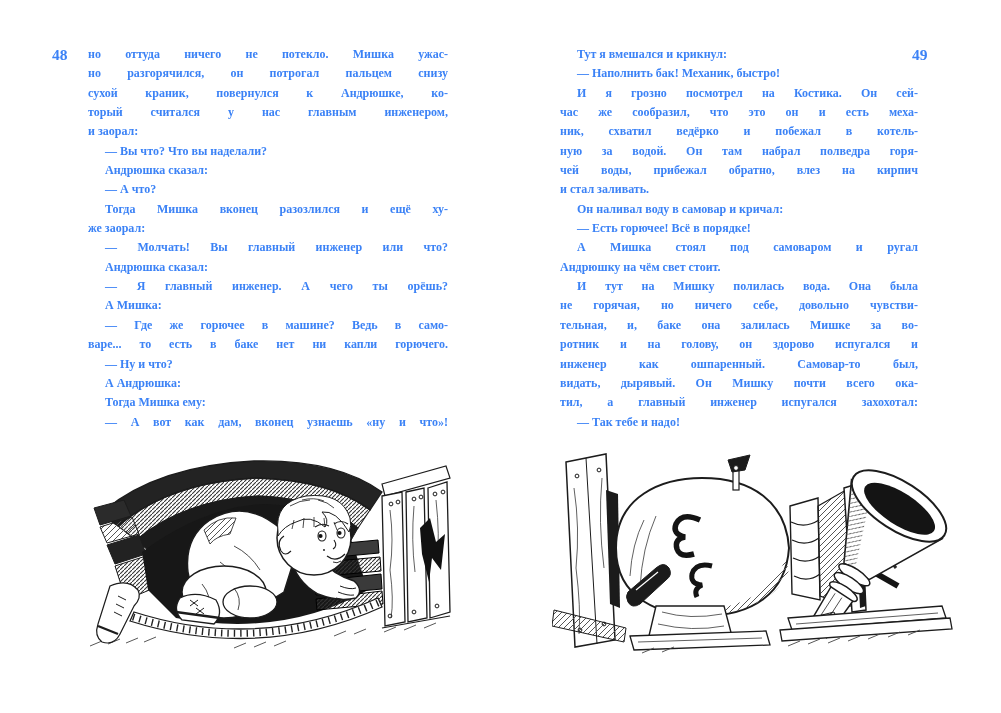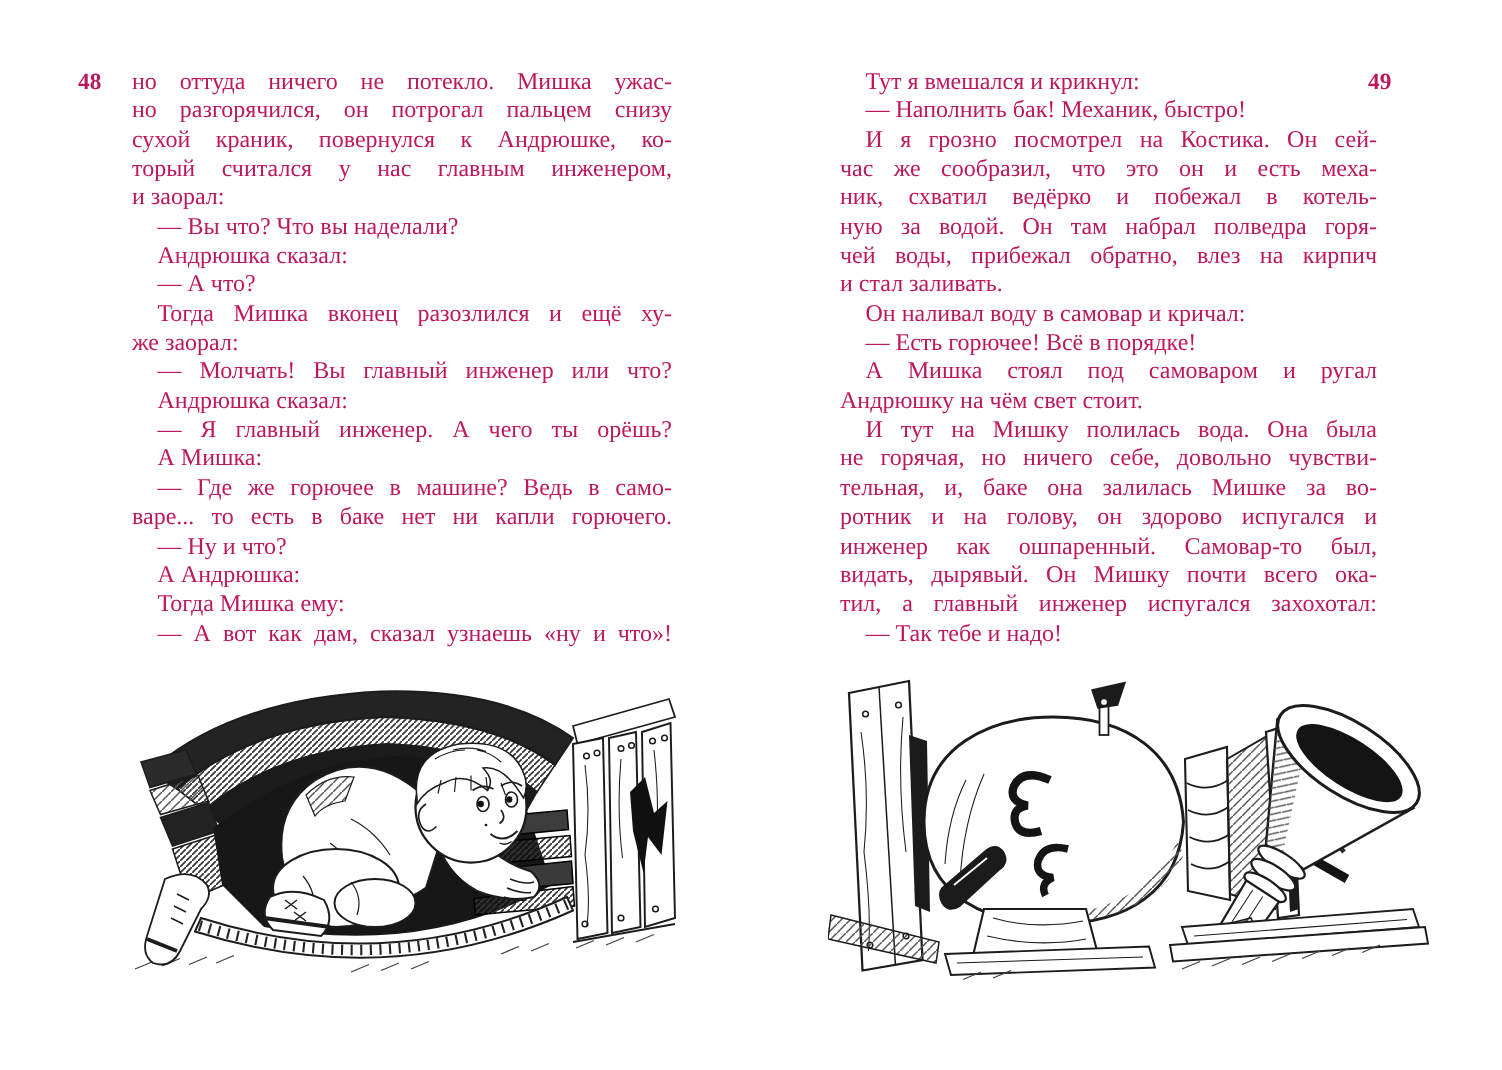--- a/index.html
+++ b/index.html
@@ -1,21 +1,21 @@
 <!DOCTYPE html>
 <html><head>
 <meta charset="utf-8">
 <style>
   html,body{margin:0;padding:0;background:#ffffff;}
   .spread{position:relative;width:1001px;height:713px;background:#ffffff;overflow:hidden;
-          font-family:"Liberation Serif","DejaVu Serif",serif;color:#be185d;}
+          font-family:"Liberation Serif","DejaVu Serif",serif;color:#3b82f6;}
   .pagenum{position:absolute;top:45px;font-size:15.5px;font-weight:bold;line-height:19.3px;}
   #pn-left{left:52px;}
   #pn-right{left:912px;}
-  .text-col{position:absolute;top:45px;width:360px;font-size:16px;line-height:19.35px;}
+  .text-col{position:absolute;top:45px;width:360px;font-size:12px;line-height:19.35px;font-weight:bold;}
   #col-left{left:88px;}
   #col-right{left:560px;width:358px;}
   .line{min-height:19.35px;}
   .line.j{text-align:justify;text-align-last:justify;}
   .line.nj{text-align:left;}
   .line.ind{padding-left:17px;}
   .illo{position:absolute;}
   #illo-left{left:84px;top:450px;}
   #illo-right{left:552px;top:448px;}
   svg{display:block;}
@@ -41,21 +41,21 @@
       <div class="line nj">же заорал:</div>
       <div class="line j ind">— Молчать! Вы главный инженер или что?</div>
       <div class="line nj ind">Андрюшка сказал:</div>
       <div class="line j ind">— Я главный инженер. А чего ты орёшь?</div>
       <div class="line nj ind">А Мишка:</div>
       <div class="line j ind">— Где же горючее в машине? Ведь в само-</div>
       <div class="line j">варе... то есть в баке нет ни капли горючего.</div>
       <div class="line nj ind">— Ну и что?</div>
       <div class="line nj ind">А Андрюшка:</div>
       <div class="line nj ind">Тогда Мишка ему:</div>
-      <div class="line j ind">— А вот как дам, сказал узнаешь «ну и что»!</div>
+      <div class="line j ind">— А вот как дам, вконец узнаешь «ну и что»!</div>
     </div>
   <div id="col-right" class="text-col">
       <div class="line nj ind">Тут я вмешался и крикнул:</div>
       <div class="line nj ind">— Наполнить бак! Механик, быстро!</div>
       <div class="line j ind">И я грозно посмотрел на Костика. Он сей-</div>
       <div class="line j">час же сообразил, что это он и есть меха-</div>
       <div class="line j">ник, схватил ведёрко и побежал в котель-</div>
       <div class="line j">ную за водой. Он там набрал полведра горя-</div>
       <div class="line j">чей воды, прибежал обратно, влез на кирпич</div>
       <div class="line nj">и стал заливать.</div>

